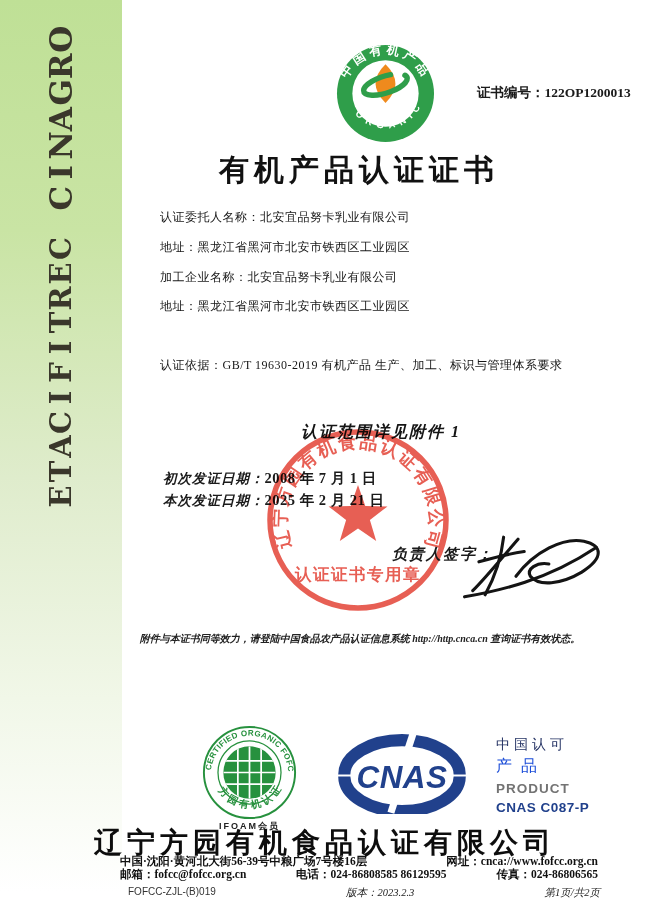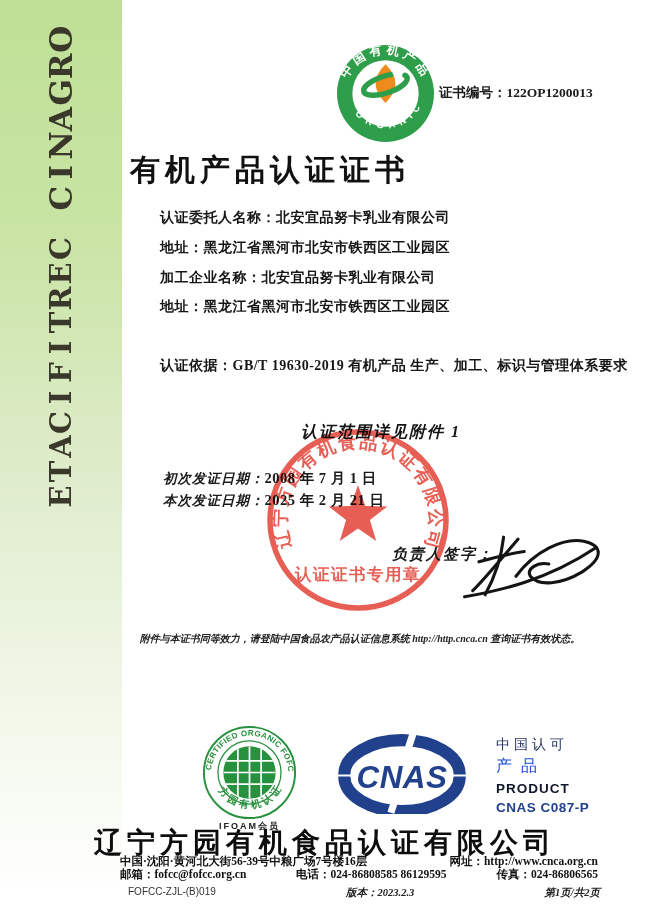--- a/index.html
+++ b/index.html
@@ -10,25 +10,25 @@
            background:linear-gradient(180deg,#bfe096 0%,#c9e4a4 25%,#dfeccc 52%,#f1f7e8 76%,#ffffff 97%);}
   .vword{position:absolute;left:0;width:122px;display:flex;flex-direction:column;align-items:center;}
   .vword.w1{top:26px;}
   .vword.w2{top:236px;}
   .vletter{display:block;height:26.5px;line-height:26.5px;width:44px;text-align:center;
            transform:rotate(-90deg);font-size:31px;font-weight:bold;
            font-family:"DejaVu Serif",serif;color:#3a372b;}
   .w2 .vletter{height:24.8px;line-height:24.8px;font-size:29px;}
   
   .org-logo{position:absolute;left:336px;top:44px;width:99px;height:99px;}
-  .cert-no{position:absolute;left:439px;top:84px;font-size:13.5px;font-weight:bold;white-space:nowrap;}
-  .title{position:absolute;left:130px;right:62px;top:150px;
+  .cert-no{position:absolute;left:477px;top:84px;font-size:13.5px;font-weight:bold;white-space:nowrap;}
+  .title{position:absolute;left:130px;right:62px;top:150px;text-align:center;
          font-size:30px;font-weight:900;letter-spacing:5px;color:#111;}
   
-  .field{position:absolute;left:160px;font-size:14px;font-weight:bold;letter-spacing:0.5px;white-space:nowrap;color:#161616;}
+  .field{position:absolute;left:160px;font-size:12px;font-weight:normal;letter-spacing:0.5px;white-space:nowrap;color:#161616;}
   .f0{top:209px}.f1{top:239px}.f2{top:269px}.f3{top:298px}.f4{top:328px}.f5{top:357px}
   .scope-note{position:absolute;left:130px;right:60px;top:422px;text-align:center;padding-left:42px;
               font-size:16px;font-weight:bold;font-style:italic;letter-spacing:2px;color:#151515;}
   .date-row{position:absolute;left:163px;white-space:nowrap;}
   .d0{top:469px}.d1{top:491px}.d2{top:513px}
   .date-label{font-size:13.5px;font-weight:bold;font-style:italic;letter-spacing:1px;}
   .date-value{font-size:14.5px;font-weight:bold;letter-spacing:0.5px;}
   .sign-label{position:absolute;left:392px;top:545px;font-size:15px;font-weight:bold;font-style:italic;letter-spacing:2px;}
   .sig-svg{position:absolute;left:458px;top:531px;width:155px;height:72px;}
   
@@ -37,30 +37,30 @@
   .footnote{position:absolute;left:120px;right:50px;top:632px;text-align:center;
             font-size:10px;font-weight:bold;font-style:italic;color:#222;white-space:nowrap;}
   
   .fofcc-logo{position:absolute;left:201px;top:724px;width:97px;height:97px;}
   .ifoam{position:absolute;left:201px;top:820px;width:97px;text-align:center;
          font-size:9px;font-weight:bold;letter-spacing:2px;color:#222;font-family:"Liberation Sans",sans-serif;}
   .cnas-logo{position:absolute;left:336px;top:733px;width:132px;height:81px;}
   .accred{position:absolute;left:480px;top:737px;font-family:"Liberation Sans",sans-serif;line-height:1.1;margin-left:16px;}
   .accred .cn1{font-size:14px;letter-spacing:4px;color:#253364;margin-bottom:5px;}
   .accred .cn2{font-size:16px;letter-spacing:9px;color:#1d4ed8;margin-bottom:7px;}
-  .accred .en1{font-size:13.5px;font-weight:bold;letter-spacing:1px;color:#0f172a;margin-bottom:4px;}
+  .accred .en1{font-size:13.5px;font-weight:bold;letter-spacing:1px;color:#737373;margin-bottom:4px;}
   .accred .en2{font-size:13.5px;font-weight:bold;letter-spacing:0.5px;color:#21418c;}
   .company{position:absolute;left:56px;right:56px;top:824px;text-align:center;
            font-family:"Liberation Sans",sans-serif;font-size:28px;font-weight:900;letter-spacing:5px;color:#0d0d0d;white-space:nowrap;}
   .contact{position:absolute;left:120px;right:52px;display:flex;justify-content:space-between;
            font-size:11.5px;font-weight:bold;color:#111;white-space:nowrap;}
   .c1{top:854px}.c2{top:867px}
   .bottomrow{position:absolute;left:128px;right:50px;top:886px;display:flex;justify-content:space-between;
              font-size:10.5px;color:#222;white-space:nowrap;}
-  .bottomrow .ital{font-style:italic;font-weight:bold;}
+  .bottomrow .ital{font-style:italic;font-weight:normal;}
   .bottomrow .docno{font-family:"Liberation Sans",sans-serif;font-size:10px;color:#333;}
 </style>
 </head>
 <body>
 
 <div class="page">
 
   <div class="sidebar">
     <div class="vword w1">
         <span class="vletter">O</span>
@@ -183,21 +183,21 @@
     <div class="cn1">中国认可</div>
     <div class="cn2">产品</div>
     <div class="en1">PRODUCT</div>
     <div class="en2">CNAS C087-P</div>
   </div>
 
   <div class="company">辽宁方园有机食品认证有限公司</div>
 
   <div class="contact c1">
     <span>中国·沈阳·黄河北大街56-39号中粮广场7号楼16层</span>
-    <span>网址：http://www.cnca.org.cn</span>
+    <span>网址：cnca://www.fofcc.org.cn</span>
   </div>
   <div class="contact c2">
     <span>邮箱：fofcc@fofcc.org.cn</span>
     <span>电话：024-86808585 86129595</span>
     <span>传真：024-86806565</span>
   </div>
 
   <div class="bottomrow">
     <span class="docno">FOFCC-ZJL-(B)019</span>
     <span class="ital">版本：2023.2.3</span>

